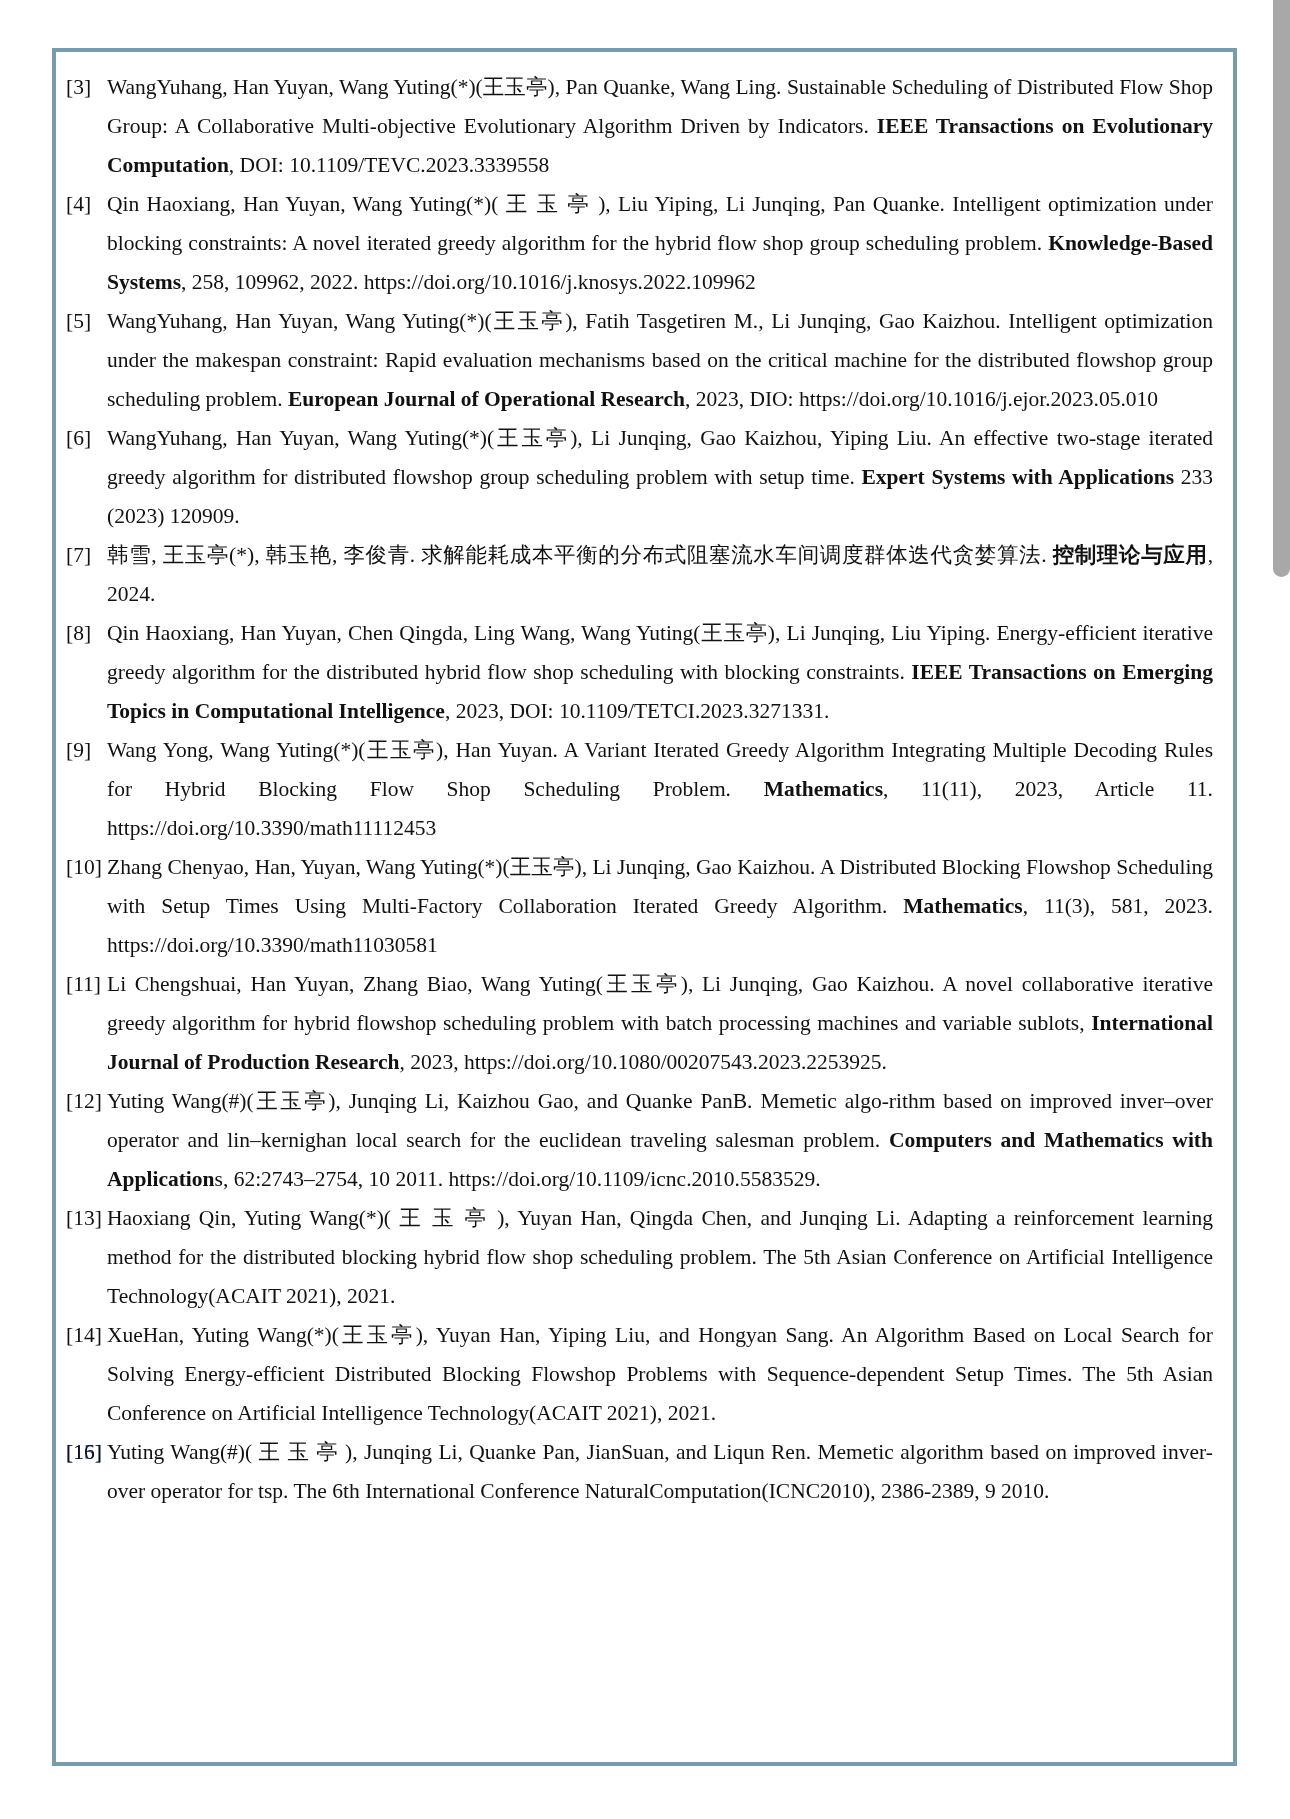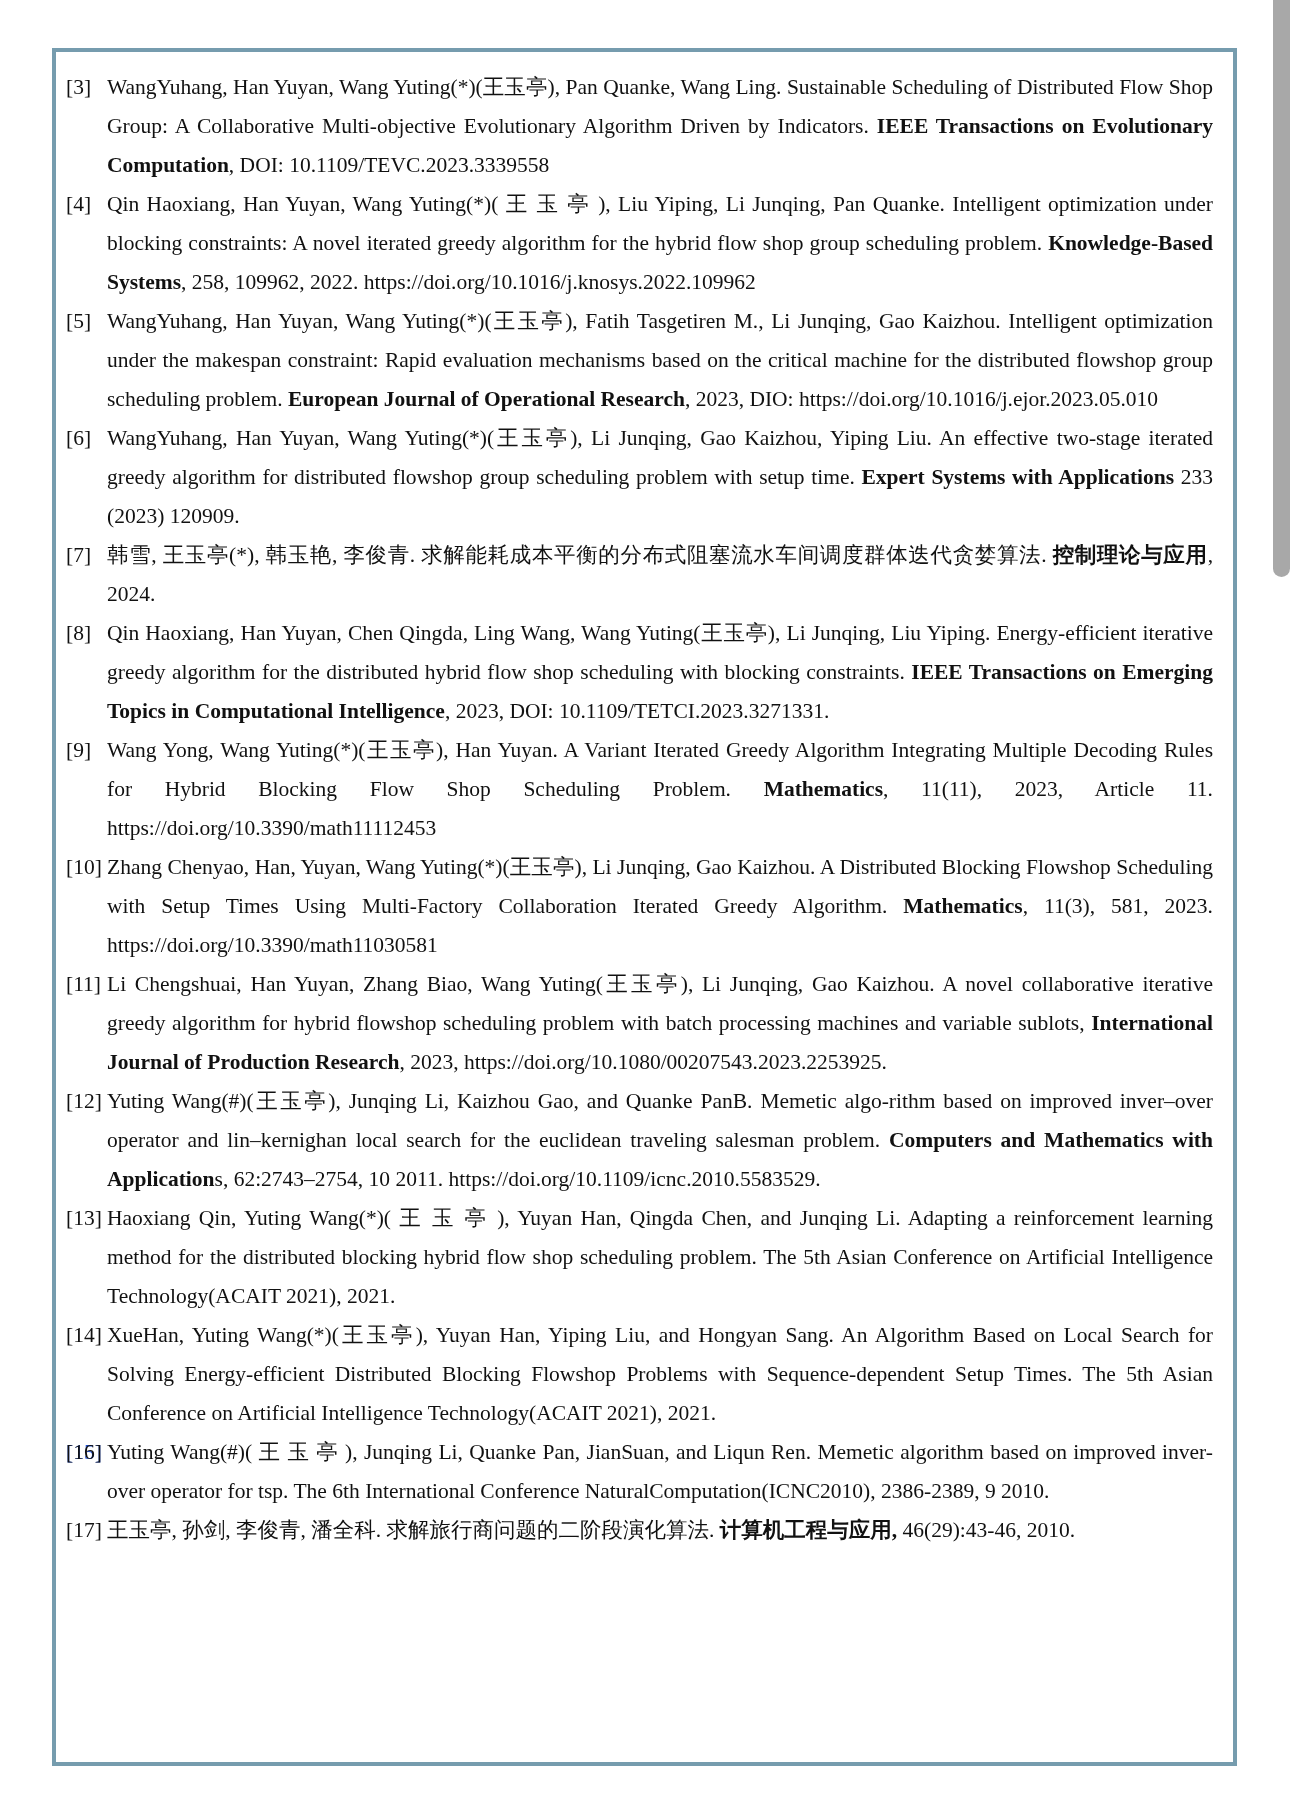--- a/index.html
+++ b/index.html
@@ -74,17 +74,16 @@
         <div class="ref" style="color: rgb(17, 17, 17);"><span class="num">[7]</span><span><span class="seg-regular">韩雪, 王玉亭(*), 韩玉艳, 李俊青. 求解能耗成本平衡的分布式阻塞流水车间调度群体迭代贪婪算法. </span><span class="seg-bold">控制理论与应用</span><span class="seg-regular">, 2024.</span></span></div>
         <div class="ref" style="color: rgb(17, 17, 17);"><span class="num">[8]</span><span><span class="seg-regular">Qin Haoxiang, Han Yuyan, Chen Qingda, Ling Wang, Wang Yuting(王玉亭), Li Junqing, Liu Yiping. Energy-efficient iterative greedy algorithm for the distributed hybrid flow shop scheduling with blocking constraints. </span><span class="seg-bold">IEEE Transactions on Emerging Topics in Computational Intelligence</span><span class="seg-regular">, 2023, DOI: 10.1109/TETCI.2023.3271331.</span></span></div>
         <div class="ref" style="color: rgb(17, 17, 17);"><span class="num">[9]</span><span><span class="seg-regular">Wang Yong, Wang Yuting(*)(王玉亭), Han Yuyan. A Variant Iterated Greedy Algorithm Integrating Multiple Decoding Rules for Hybrid Blocking Flow Shop Scheduling Problem. </span><span class="seg-bold">Mathematics</span><span class="seg-regular">, 11(11), 2023, Article 11. https://doi.org/10.3390/math11112453</span></span></div>
         <div class="ref" style="color: rgb(17, 17, 17);"><span class="num">[10]</span><span><span class="seg-regular">Zhang Chenyao, Han, Yuyan, Wang Yuting(*)(王玉亭), Li Junqing, Gao Kaizhou. A Distributed Blocking Flowshop Scheduling with Setup Times Using Multi-Factory Collaboration Iterated Greedy Algorithm. </span><span class="seg-bold">Mathematics</span><span class="seg-regular">, 11(3), 581, 2023. https://doi.org/10.3390/math11030581</span></span></div>
         <div class="ref" style="color: rgb(17, 17, 17);"><span class="num">[11]</span><span><span class="seg-regular">Li Chengshuai, Han Yuyan, Zhang Biao, Wang Yuting(王玉亭), Li Junqing, Gao Kaizhou. A novel collaborative iterative greedy algorithm for hybrid flowshop scheduling problem with batch processing machines and variable sublots, </span><span class="seg-bold">International Journal of Production Research</span><span class="seg-regular">, 2023, https://doi.org/10.1080/00207543.2023.2253925.</span></span></div>
         <div class="ref" style="color: rgb(17, 17, 17);"><span class="num">[12]</span><span><span class="seg-regular">Yuting Wang(#)(王玉亭), Junqing Li, Kaizhou Gao, and Quanke PanB. Memetic algo-rithm based on improved inver–over operator and lin–kernighan local search for the euclidean traveling salesman problem. </span><span class="seg-bold">Computers and Mathematics with Application</span><span class="seg-regular">s, 62:2743–2754, 10 2011. https://doi.org/10.1109/icnc.2010.5583529.</span></span></div>
         <div class="ref" style="color: rgb(17, 17, 17);"><span class="num">[13]</span><span><span class="seg-regular">Haoxiang Qin, Yuting Wang(*)( 王 玉 亭 ), Yuyan Han, Qingda Chen, and Junqing Li. Adapting a reinforcement learning method for the distributed blocking hybrid flow shop scheduling problem. The 5th Asian Conference on Artificial Intelligence Technology(ACAIT 2021), 2021.</span></span></div>
         <div class="ref" style="color: rgb(17, 17, 17);"><span class="num">[14]</span><span><span class="seg-regular">XueHan, Yuting Wang(*)(王玉亭), Yuyan Han, Yiping Liu, and Hongyan Sang. An Algorithm Based on Local Search for Solving Energy-efficient Distributed Blocking Flowshop Problems with Sequence-dependent Setup Times. The 5th Asian Conference on Artificial Intelligence Technology(ACAIT 2021), 2021.</span></span></div>
         <div class="ref" style="color: #1d4ed8;"><span class="num">[15]</span></div>
         <div class="ref" style="color: rgb(17, 17, 17);"><span class="num">[16]</span><span><span class="seg-regular">Yuting Wang(#)( 王 玉 亭 ), Junqing Li, Quanke Pan, JianSuan, and Liqun Ren. Memetic algorithm based on improved inver-over operator for tsp. The 6th International Conference NaturalComputation(ICNC2010), 2386-2389, 9 2010.</span></span></div>
-        <div class="ref" style="color: rgb(17, 17, 17);"><span class="num">[17]</span><span><span class="seg-regular">王玉亭, 孙剑, 李俊青, 潘全科. 求解旅行商问题的二阶段演化算法. </span><span class="seg-bold">计算机工程与应用,</span><span class="seg-regular"> 46(29):43-46, 2010.</span></span></div>
       </div>
   </div>
   <div class="scrollbar-thumb" style="background: rgb(168, 168, 168);"></div>
 </div>
 
 </body></html>

